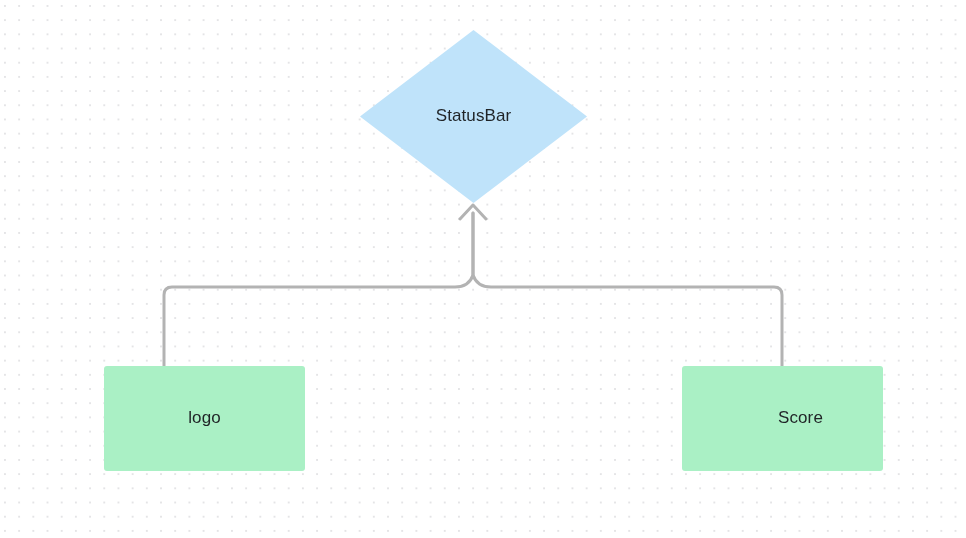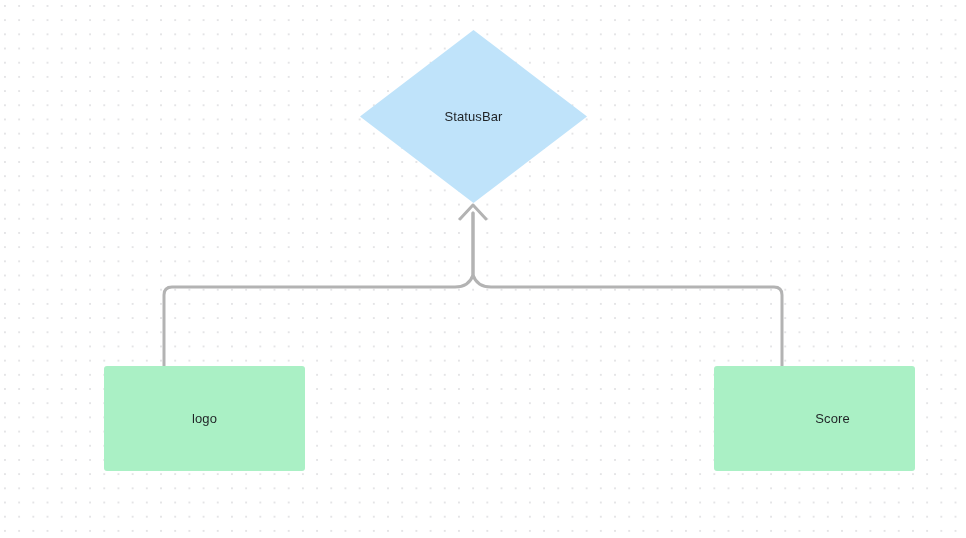--- a/index.html
+++ b/index.html
@@ -37,21 +37,21 @@
 
   .node {
     position: absolute;
     box-sizing: border-box;
     display: flex;
     align-items: center;
     justify-content: center;
   }
 
   .node-label {
-    font-size: 13px;
+    font-size: 17px;
     line-height: 1.2;
     color: #1f2326;
     letter-spacing: 0.1px;
     text-align: center;
     white-space: nowrap;
     user-select: none;
   }
 
   
   .node-decision {
@@ -76,21 +76,21 @@
 
   
   .node-process {
     top: 366px;
     width: 201px;
     height: 105px;
     background: #aaf0c5;
     border-radius: 3px;
   }
   .node-process.left  { left: 64px; margin-left: 40px;  }
-  .node-process.right { left: 714px; padding-left: 36px; }
+  .node-process.right { left: 682px; padding-left: 36px; }
 </style>
 </head>
 <body>
 
 <div id="canvas">
 
   <svg id="edge-layer" width="966" height="538" viewBox="0 0 966 538" xmlns="http://www.w3.org/2000/svg">
 
     <path d="M 164 366 L 164 295 Q 164 287 172 287 L 455 287 Q 469 287 473 275 L 473 213" fill="none" stroke="#b3b3b3" stroke-width="3" stroke-linecap="round" stroke-linejoin="round"></path>
 

